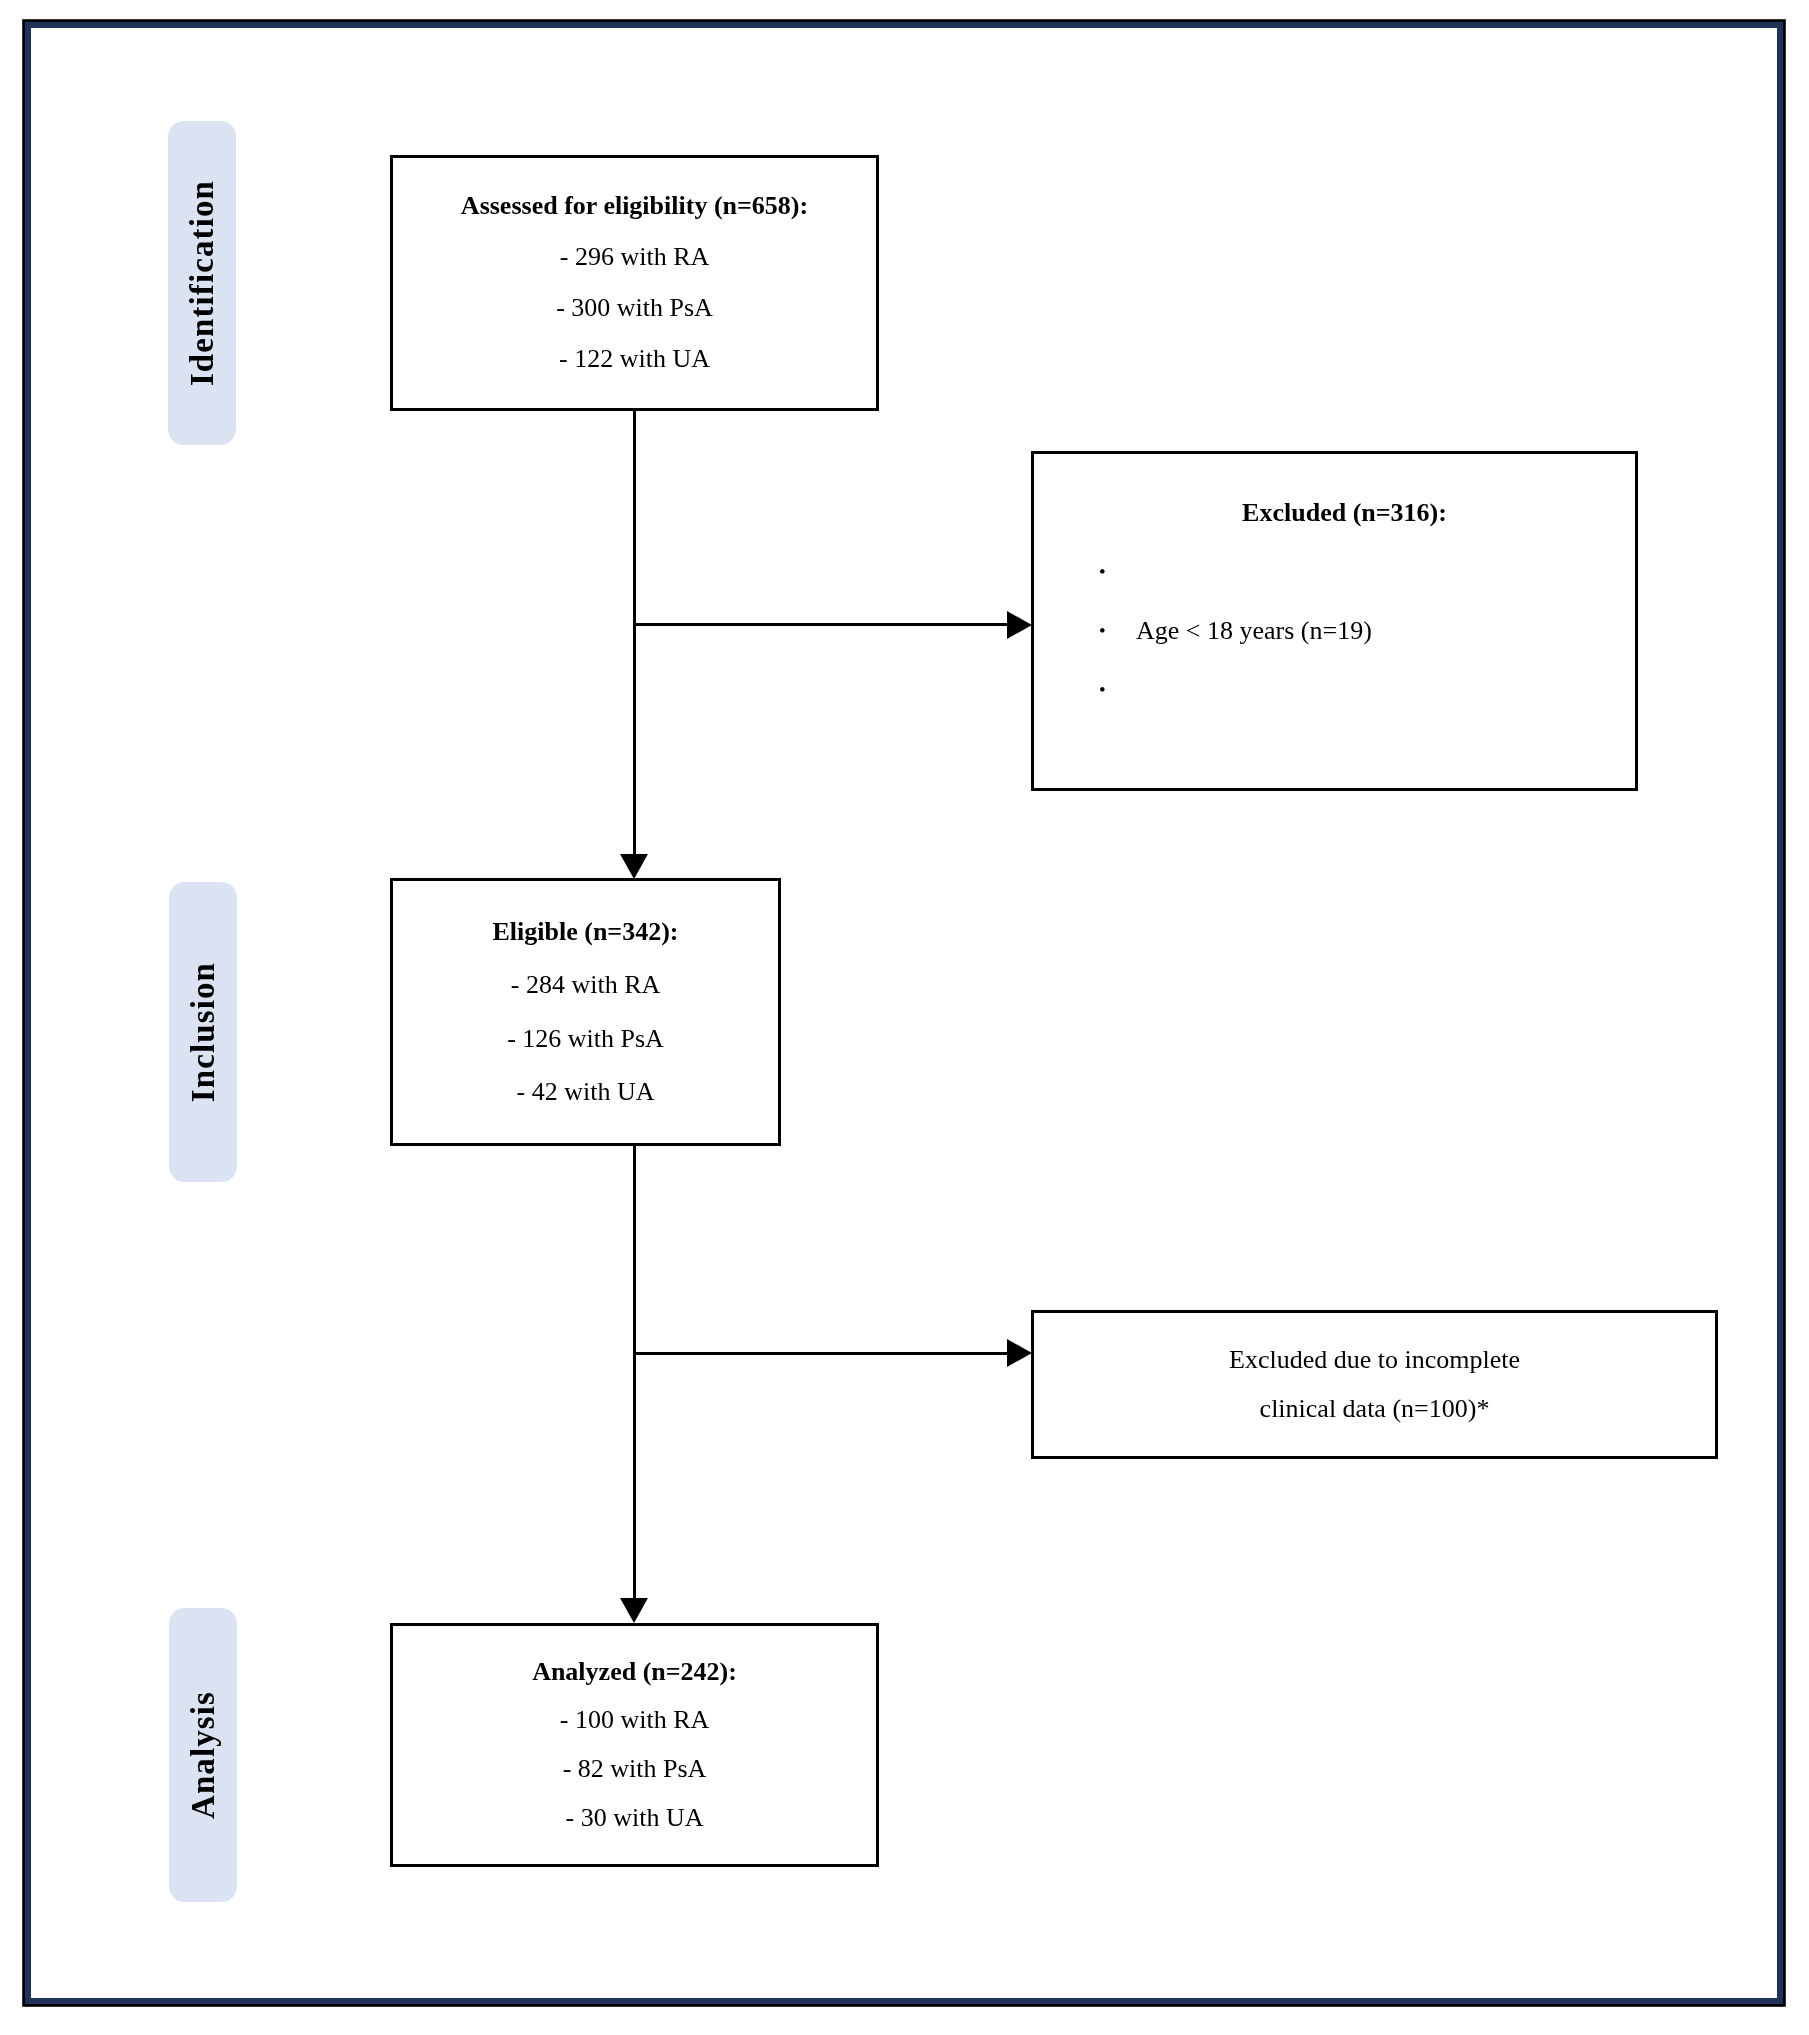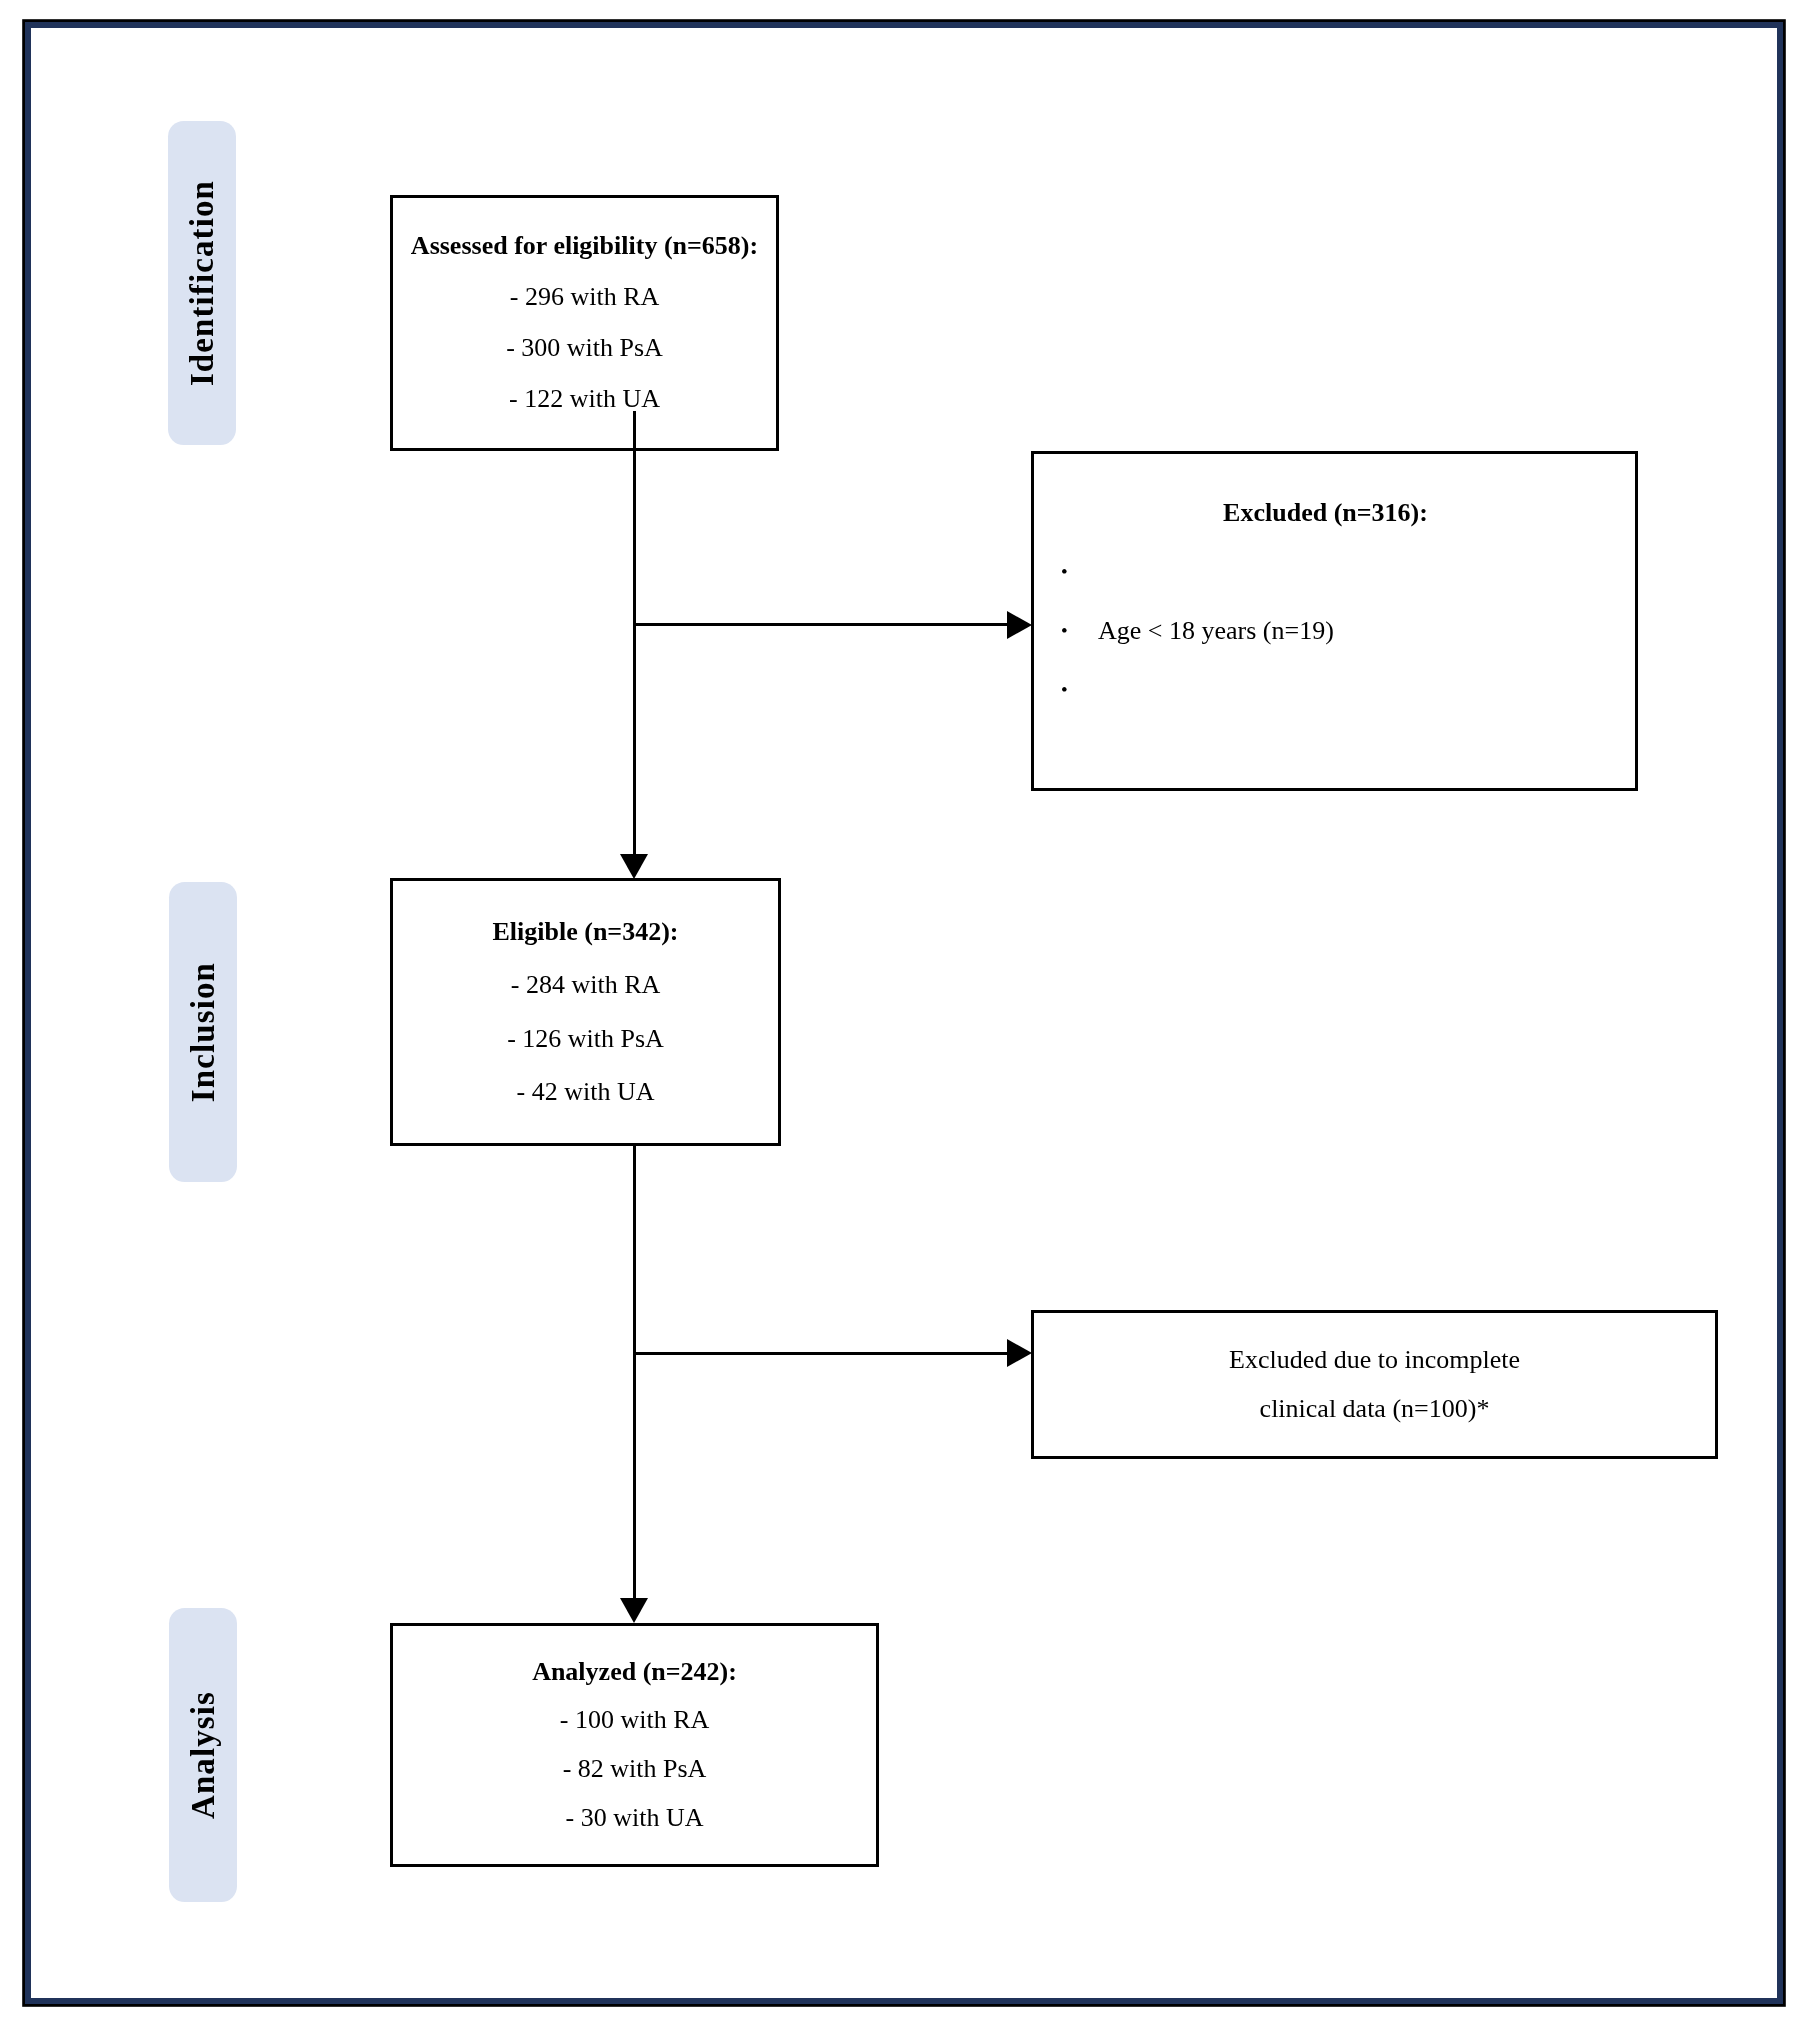--- a/index.html
+++ b/index.html
@@ -36,21 +36,21 @@
     position:absolute;background:var(--background);
     border:3.9px solid var(--box-border);box-sizing:border-box;
   }
   .box.centered{
     display:flex;flex-direction:column;justify-content:space-evenly;
     align-items:center;text-align:center;padding:13.5px 9px;
   }
   .line{font-size:26px;line-height:1.25;}
   .title{font-weight:bold;}
   
-  .box.listbox{display:block;padding:29px 28px 0 27px;}
+  .box.listbox{display:block;padding:29px 28px 0 65px;}
   .listbox .title{text-align:center;font-size:26px;line-height:59px;margin-right:17px;}
   .bullet-row{display:flex;align-items:flex-start;}
   .bullet-marker{
     width:37px;flex:0 0 37px;font-size:19px;line-height:59px;
   }
   .bullet-text{font-size:26px;line-height:59px;max-width:460px;}
   
   .vline{position:absolute;width:3.4px;background:var(--connector);}
   .hline{position:absolute;height:3.4px;background:var(--connector);}
   .arrow-down{
@@ -72,21 +72,21 @@
 <div class="stage" style="left:168px;top:121px;height:324px;">
   <span class="stage-text">Identification</span>
 </div>
 <div class="stage" style="left:169px;top:882px;height:300px;">
   <span class="stage-text">Inclusion</span>
 </div>
 <div class="stage" style="left:169px;top:1608px;height:294px;">
   <span class="stage-text">Analysis</span>
 </div>
 
-<div class="box centered" style="left:390px;top:155px;width:389px;height:256px;margin-top:40px;">
+<div class="box centered" style="left:390px;top:155px;width:489px;height:256px;">
   <div class="line title">Assessed for eligibility (n=658):</div>
   <div class="line">- 296 with RA</div>
   <div class="line">- 300 with PsA</div>
   <div class="line">- 122 with UA</div>
 </div>
 
 <div class="box listbox" style="left:1031px;top:451px;width:607px;height:340px;">
   <div class="title">Excluded (n=316):</div>
   <div class="bullet-row">
     <span class="bullet-marker">•</span>

